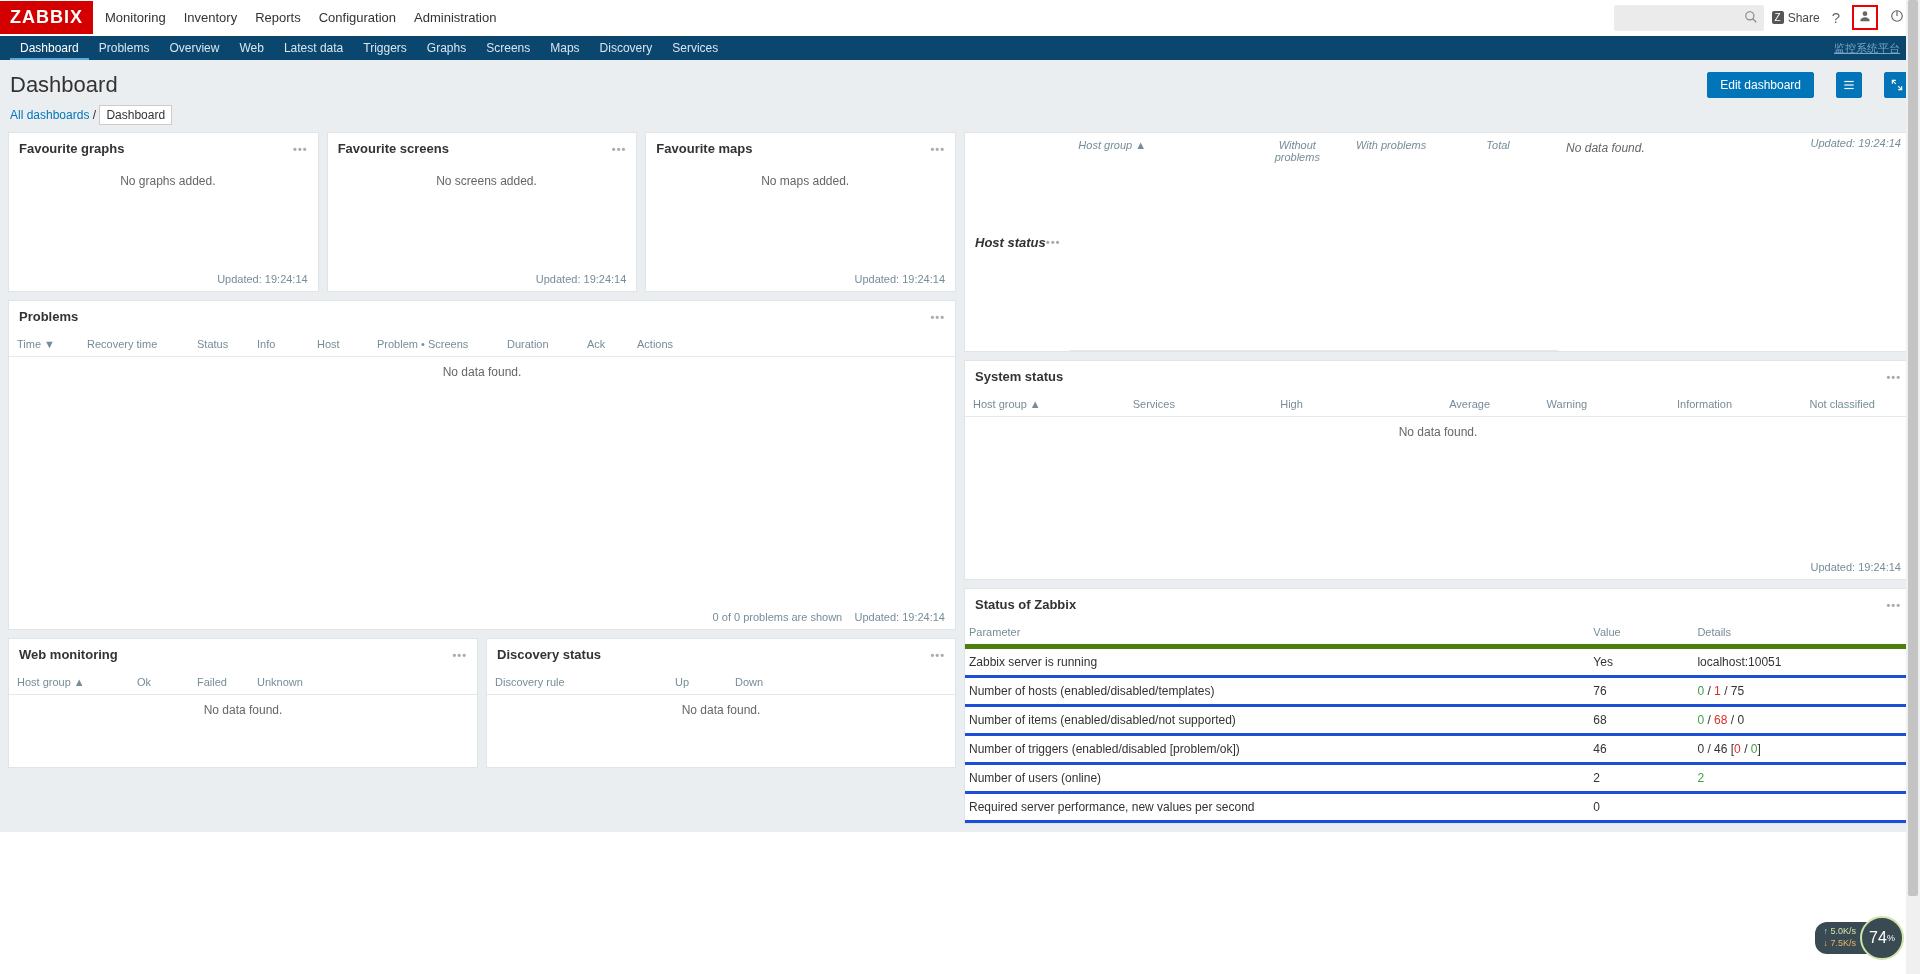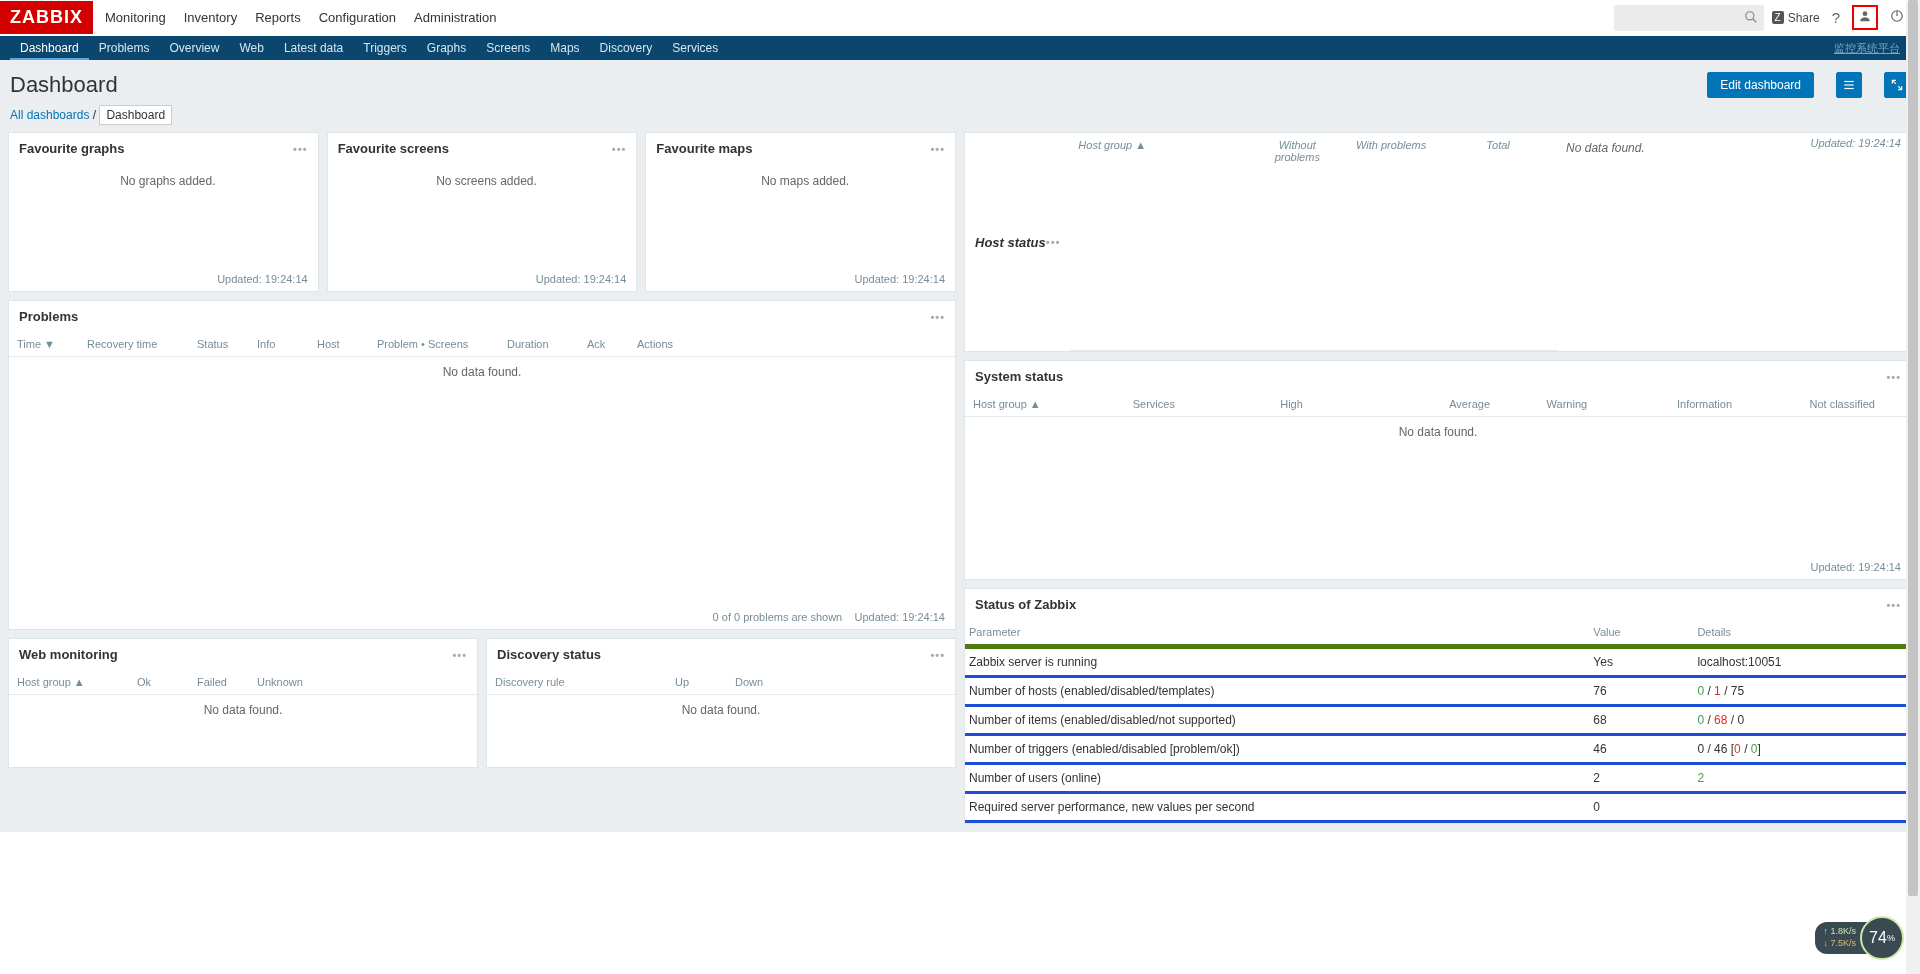--- a/index.html
+++ b/index.html
@@ -319,20 +319,20 @@
     </div>
   </div>
 </div>
 
 <div class="scrollbar">
   <div class="scrollbar-thumb"></div>
 </div>
 
 <div class="netwidget">
   <div class="netpill">
-    <div><span style="color:#8fd4e8">↑ </span><span>1.8K/s</span></div>
+    <div><span style="color:#8fd4e8">↑ </span><span>5.0K/s</span></div>
     <div class="dn"><span>↓ </span><span>7.5K/s</span></div>
   </div>
   <div class="netball">
     <span>74</span>
       <span style="font-size:9px">%</span>
   </div>
 </div>
 
 </body></html>

